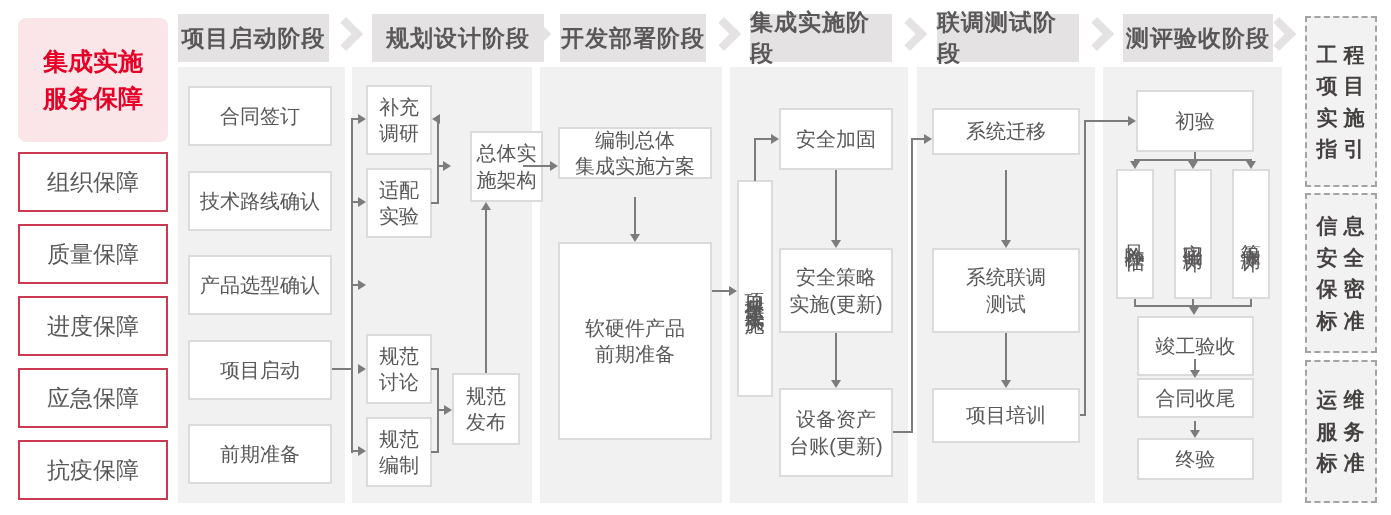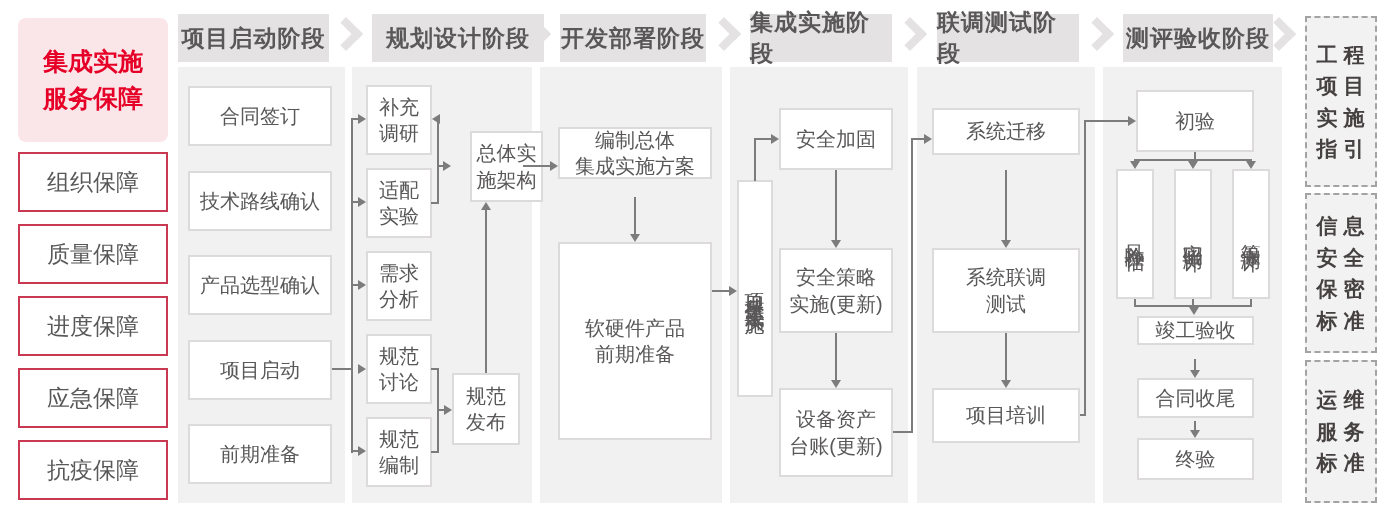--- a/index.html
+++ b/index.html
@@ -82,22 +82,20 @@
   <div class="box" style="left:188px;top:86px;width:144px;height:60px">合同签订</div>
   <div class="box" style="left:188px;top:171px;width:144px;height:60px">技术路线确认</div>
   <div class="box" style="left:188px;top:255px;width:144px;height:60px">产品选型确认</div>
   <div class="box" style="left:188px;top:340px;width:144px;height:60px">项目启动</div>
   <div class="box" style="left:188px;top:424px;width:144px;height:60px">前期准备</div>
 
   <div class="box" style="left:366px;top:85px;width:66px;height:70px">补充
 调研</div>
   <div class="box" style="left:366px;top:168px;width:66px;height:70px">适配
 实验</div>
-  <div class="box" style="left:366px;top:251px;width:66px;height:70px">需求
-分析</div>
   <div class="box" style="left:366px;top:334px;width:66px;height:70px">规范
 讨论</div>
   <div class="box" style="left:366px;top:417px;width:66px;height:70px">规范
 编制</div>
   <div class="box" style="left:470px;top:131px;width:73px;height:71px">总体实
 施架构</div>
   <div class="box" style="left:452px;top:373px;width:68px;height:72px">规范
 发布</div>
 
   <div class="box" style="left:558px;top:127px;width:154px;height:52px">编制总体
@@ -114,21 +112,21 @@
 
   <div class="box" style="left:932px;top:108px;width:148px;height:47px">系统迁移</div>
   <div class="box" style="left:932px;top:248px;width:148px;height:85px">系统联调
 测试</div>
   <div class="box" style="left:932px;top:388px;width:148px;height:55px">项目培训</div>
 
   <div class="box" style="left:1136px;top:90px;width:118px;height:62px">初验</div>
   <div class="box vtext" style="left:1116px;top:169px;width:38px;height:130px">风险评估</div>
   <div class="box vtext" style="left:1174px;top:169px;width:38px;height:130px">密码测评</div>
   <div class="box vtext" style="left:1232px;top:169px;width:38px;height:130px">等保测评</div>
-  <div class="box" style="left:1137px;top:316px;width:117px;height:29px">竣工验收</div>
+  <div class="box" style="left:1137px;top:316px;width:117px;height:60px">竣工验收</div>
   <div class="box" style="left:1137px;top:378px;width:117px;height:40px">合同收尾</div>
   <div class="box" style="left:1137px;top:438px;width:117px;height:42px">终验</div>
 
   <div class="legend" style="top:16px;height:171px">工程
 项目
 实施
 指引</div>
   <div class="legend" style="top:193px;height:160px">信息
 安全
 保密

